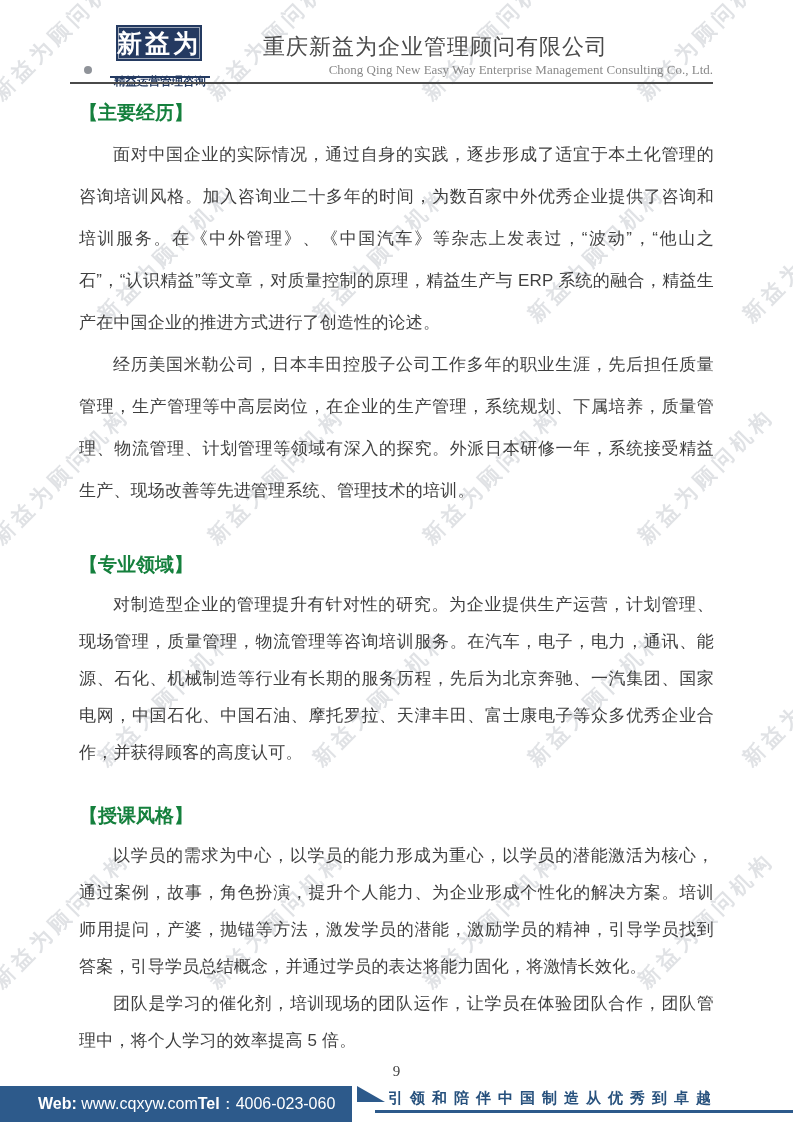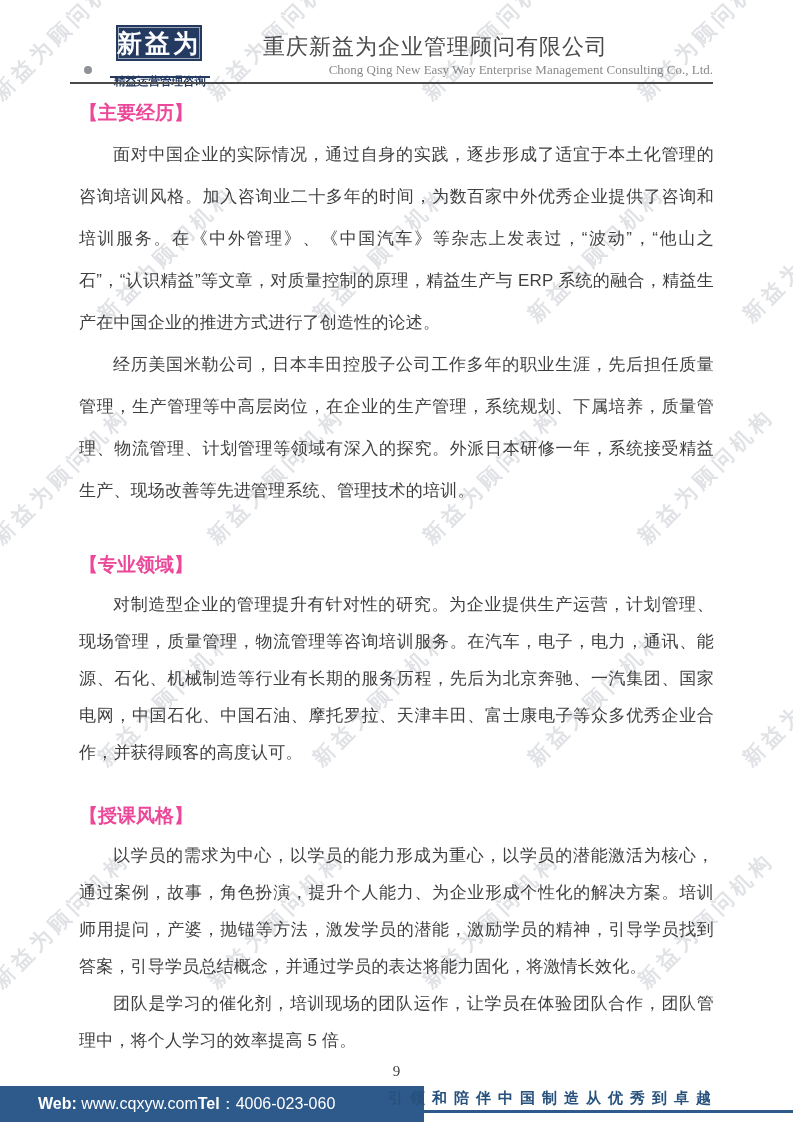--- a/index.html
+++ b/index.html
@@ -21,29 +21,29 @@
   .logo-underline{position:absolute;left:110px;top:76px;width:100px;height:2px;background:#243a61;z-index:2;}
   .logo-dot{position:absolute;left:84px;top:66px;width:8px;height:8px;border-radius:50%;background:#8f9399;z-index:2;}
   .company-cn{position:absolute;left:263px;top:32px;font-size:22px;color:#4a4a4a;
               letter-spacing:1px;font-weight:500;z-index:2;white-space:nowrap;}
   .company-en{position:absolute;right:80px;top:62px;font-size:13px;color:#8a8a8a;
               font-family:"Liberation Serif",serif;z-index:2;white-space:nowrap;}
   .header-rule{position:absolute;left:70px;right:80px;top:82px;height:2px;background:#4a4a4a;z-index:2;}
 
   
   .content{position:absolute;left:79px;top:100px;width:635px;color:#3f3f3f;z-index:1;}
-  h2.sec{font-size:19px;font-weight:bold;margin:0 0 8px 0;line-height:26px;color:#ec4899;}
+  h2.sec{font-size:19px;font-weight:bold;margin:0 0 8px 0;line-height:26px;color:#15803d;}
   .s2{margin-top:40px;} .s3{margin-top:32px;}
   .content p{margin:0;font-size:17px;text-align:justify;text-indent:2em;letter-spacing:.2px;}
   .lh42 p{line-height:42px;} .lh37 p{line-height:37px;}
 
   
   .page-number{position:absolute;left:0;right:0;top:1063px;text-align:center;z-index:2;
                font-family:"Liberation Serif",serif;font-size:15px;color:#3f3f3f;}
-  .footer-bar{position:absolute;left:0;top:1086px;width:424px;height:36px;background:#2d5a8b;
+  .footer-bar{position:absolute;left:0;top:1086px;width:352px;height:36px;background:#2d5a8b;
               color:#ffffff;font-size:16px;display:flex;align-items:center;
               padding-left:38px;box-sizing:border-box;z-index:2;white-space:pre;}
   .footer-bar .b{font-weight:bold;}
   .footer-wedge{position:absolute;left:357px;top:1086px;width:28px;height:16px;background:#2d5a8b;
                 clip-path:polygon(0 0,100% 100%,0 100%);z-index:2;}
   .footer-slogan{position:absolute;left:378px;top:1089px;width:340px;text-align:right;
                  font-size:15px;font-weight:bold;color:#27517d;letter-spacing:7px;z-index:2;white-space:nowrap;}
   .footer-line{position:absolute;left:375px;right:0;top:1110px;height:3px;background:#2d5a8b;z-index:2;}
 </style>
 </head>

